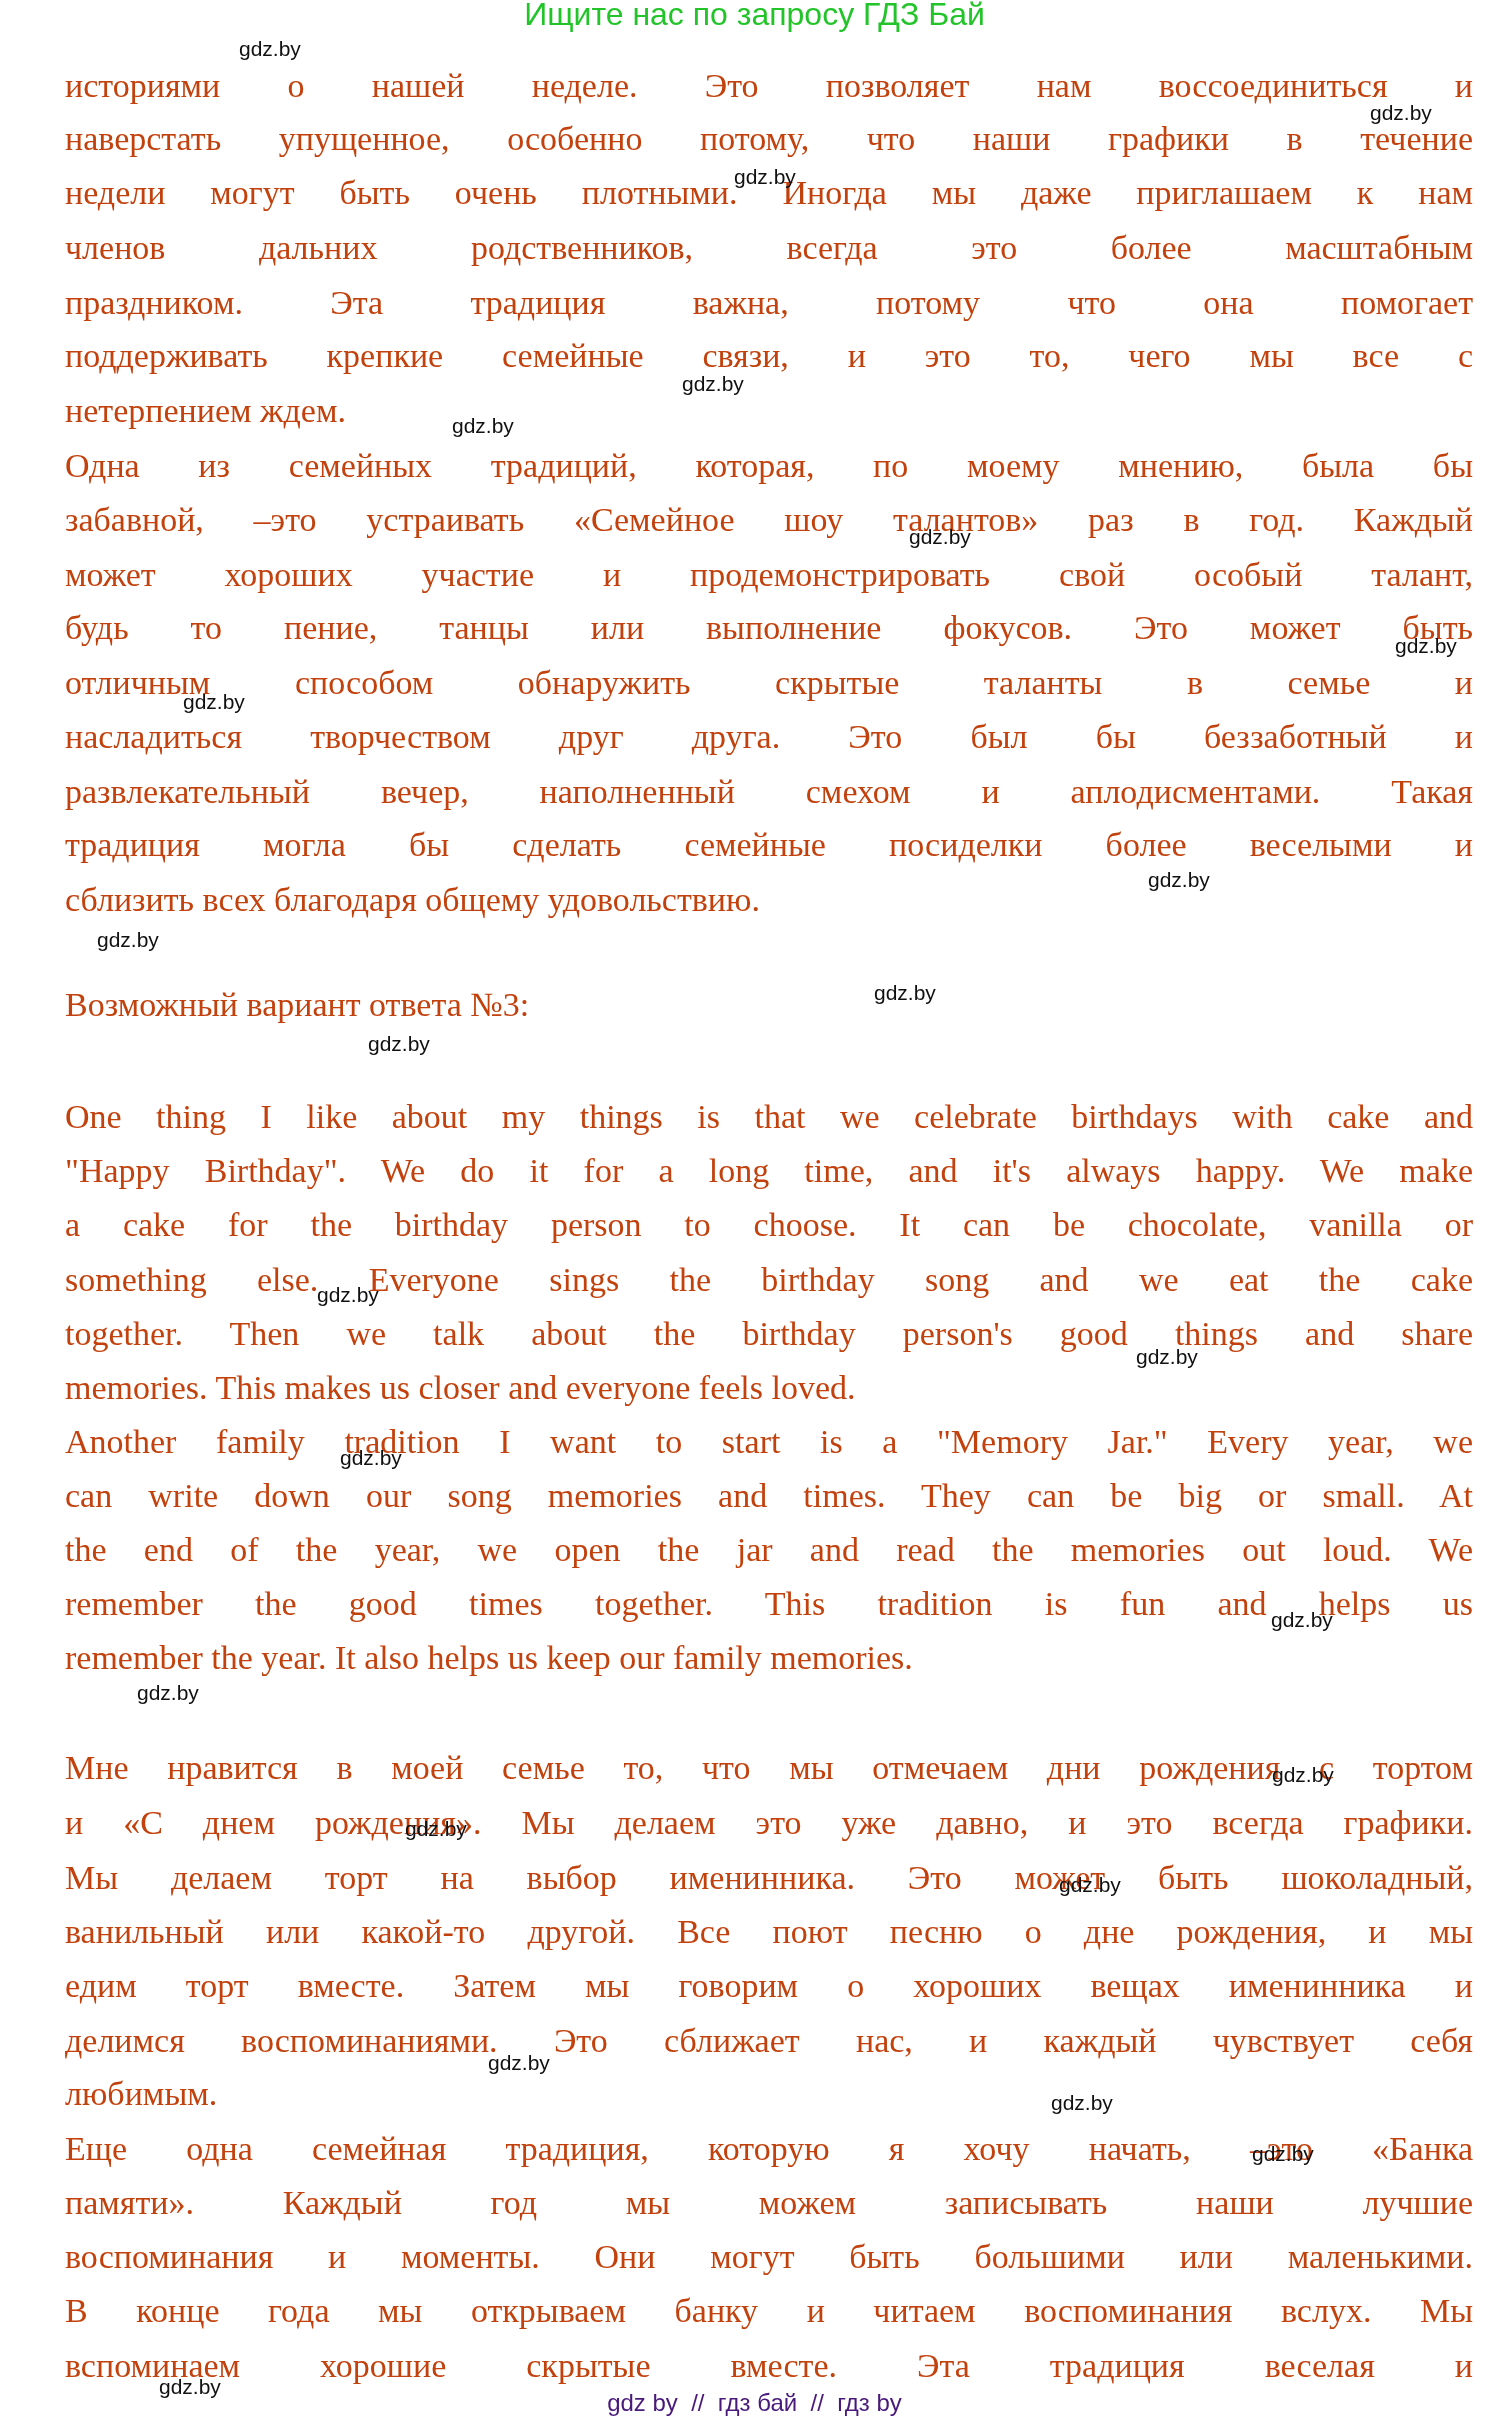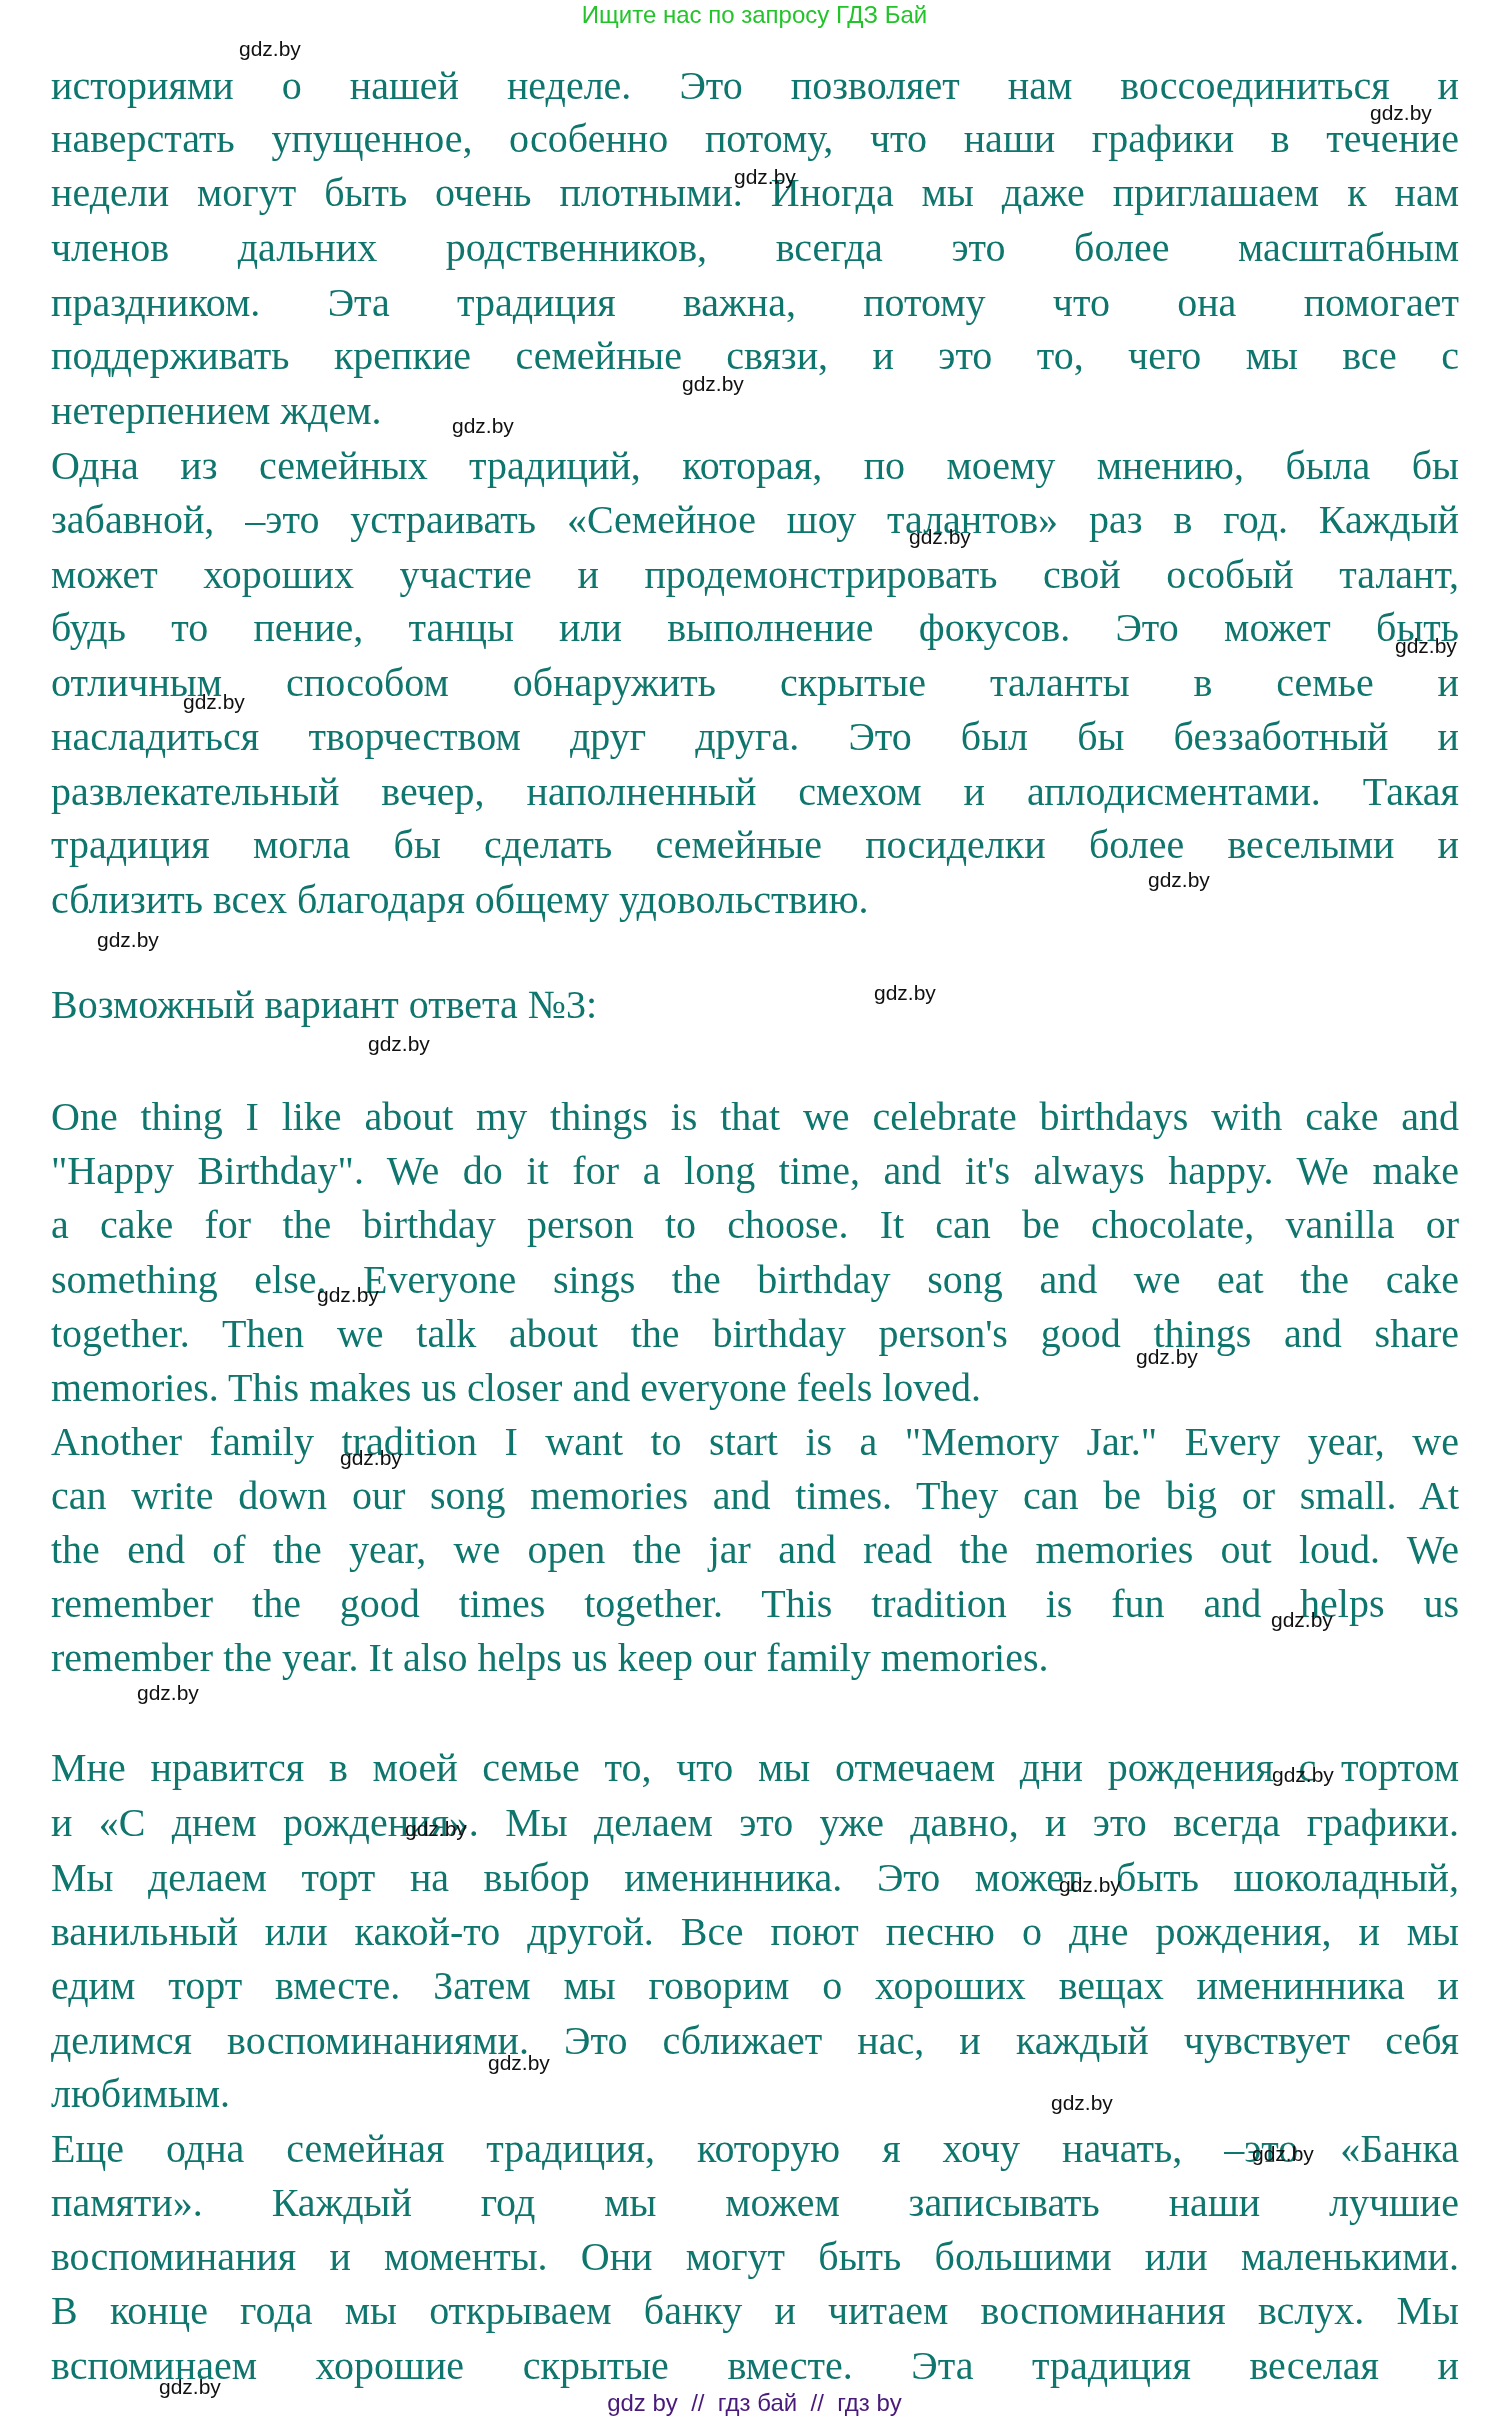--- a/index.html
+++ b/index.html
@@ -1,30 +1,30 @@
 <!DOCTYPE html>
 <html style="font-size:12.8px"><head>
 <meta charset="utf-8">
 <style>
   html, body { margin: 0; padding: 0; background: #ffffff; }
   body { width: 1509px; height: 2426px; position: relative; overflow: hidden; }
   .header {
     position: absolute; left: 0; top: 0; width: 1509px; height: 32px;
     text-align: center; font-family: "Liberation Sans", sans-serif;
-    font-size: 24px; line-height: 29px; color: #22c42a;
+    font-size: 32px; line-height: 29px; color: #22c42a;
   }
   .footer {
     position: absolute; left: 0; top: 2387px; width: 1509px; height: 32px;
     text-align: center; font-family: "Liberation Sans", sans-serif;
     font-size: 24px; line-height: 32px; color: #4a1a7a; white-space: pre;
   }
   .line {
-    position: absolute; left: 51px; width: 1408px; height: 54px;
-    font-family: "Liberation Serif", serif; font-size: 40px; line-height: 54px;
-    color: #0f766e; white-space: nowrap; overflow: visible;
+    position: absolute; left: 65px; width: 1408px; height: 54px;
+    font-family: "Liberation Serif", serif; font-size: 34px; line-height: 54px;
+    color: #c2410c; white-space: nowrap; overflow: visible;
   }
   .line.j { text-align: justify; text-align-last: justify; white-space: normal; }
   .line.l { text-align: left; text-align-last: left; }
   .wm {
     position: absolute; font-family: "Liberation Sans", sans-serif;
     font-size: 21px; line-height: 22px; color: #111; white-space: nowrap;
   }
 </style>
 </head>
 <body>

